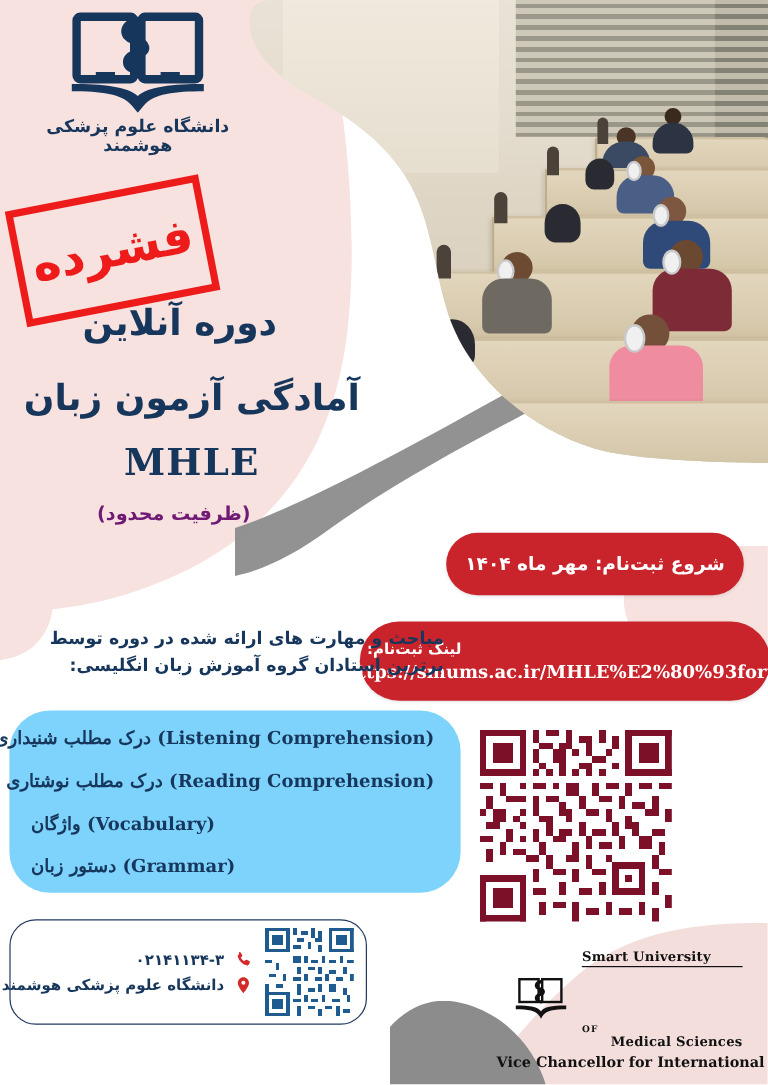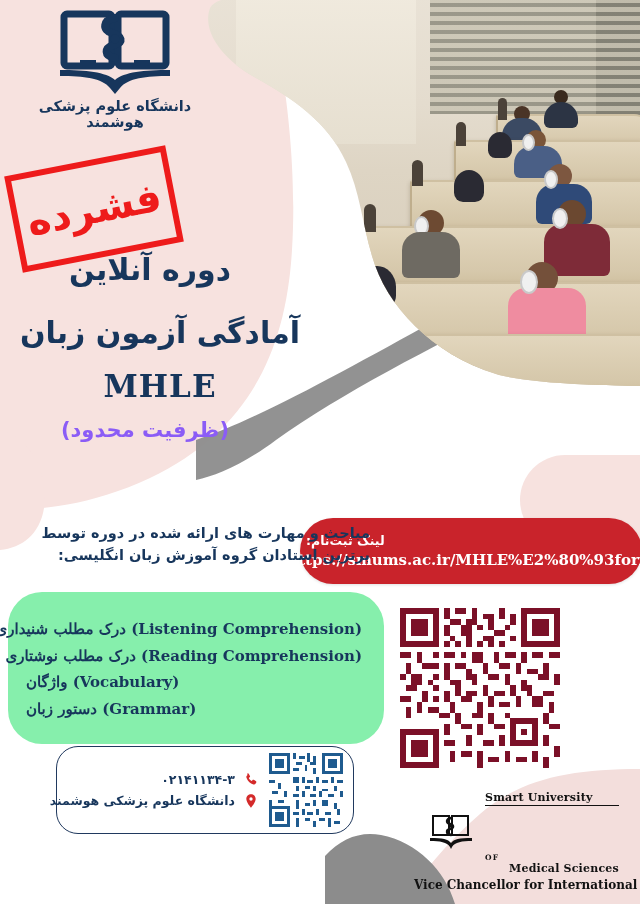--- a/index.html
+++ b/index.html
@@ -174,21 +174,21 @@
     letter-spacing:-.5px; margin-bottom:18px;
     text-indent:10px;
   }
   .hl3{
     font-size:31px; font-weight:700; color:#17365c;
     direction:ltr; letter-spacing:1px;
     font-family:"DejaVu Serif","Liberation Serif",serif;
     margin-bottom:14px; text-indent:-10px;
   }
   .hl4{
-    font-size:21px; font-weight:700; color:#8b5cf6; direction:rtl;
+    font-size:16px; font-weight:700; color:#701a75; direction:rtl;
     text-indent:40px;
   }
 
   
   .pill{
     position:absolute;
     background:#c9232b;
     color:#ffffff;
     border-radius:40px;
     z-index:6;
@@ -228,28 +228,28 @@
     font-size:14.5px;
     font-weight:700;
     line-height:1.55;
   }
 
   
   .skills{
     position:absolute;
     left:8px; top:592px;
     width:376px; height:152px;
-    background:#86efac;
+    background:#7dd3fc;
     border-radius:34px;
     z-index:5;
     padding:12px 22px 10px 18px;
     box-sizing:border-box;
     display:flex;
     flex-direction:column;
-    justify-content:center;
+    justify-content:space-between;
     gap:4px;
   }
   .skill{
     direction:rtl;
     text-align:left;
     color:#17365c;
     font-size:15px;
     font-weight:700;
     line-height:1.5;
     white-space:nowrap;
@@ -261,32 +261,31 @@
   .qr-big{
     position:absolute;
     left:400px; top:608px;
     width:160px; height:160px;
     z-index:6;
   }
 
   
   .contact{
     position:absolute;
-    left:8px; top:746px;
+    left:8px; top:766px;
     width:298px; height:88px;
     border:1.6px solid #20395e;
     border-radius:22px;
     z-index:6;
     box-sizing:border-box;
     display:flex;
     align-items:center;
     padding:6px 10px;
     gap:10px;
     background:rgba(255,255,255,.55);
-    margin-left:48px;
   }
   .qr-small{ width:74px; height:74px; flex:0 0 74px; }
   .contact-lines{
     display:flex; flex-direction:column; justify-content:center;
     gap:5px; flex:1;
   }
   .cline{
     display:flex; align-items:center; gap:8px; direction:rtl;
   }
   .cicon{ width:16px; height:16px; flex:0 0 16px; color:#d42a2a; display:block;}
@@ -403,20 +402,23 @@
     <span>فشرده</span>
   </div>
 
   <div class="headline">
     <div class="hl1">دوره آنلاین</div>
     <div class="hl2">آمادگی آزمون زبان</div>
     <div class="hl3">MHLE</div>
     <div class="hl4">(ظرفیت  محدود)</div>
   </div>
 
+  <div class="pill" id="pill-start">
+    <div class="t">شروع ثبت‌نام: مهر ماه ۱۴۰۴</div>
+  </div>
 
   <div class="pill" id="pill-link">
     <div class="t1">لینک ثبت‌نام:</div>
     <div class="t2">https://smums.ac.ir/MHLE%E2%80%93form</div>
   </div>
 
   <div class="intro">مباحث و مهارت های  ارائه شده در دوره توسط برترین استادان گروه آموزش زبان انگلیسی:</div>
 
   <div class="skills">
     <div class="skill"><span class="en">(Listening Comprehension)</span> <span>درک مطلب شنیداری</span></div>

